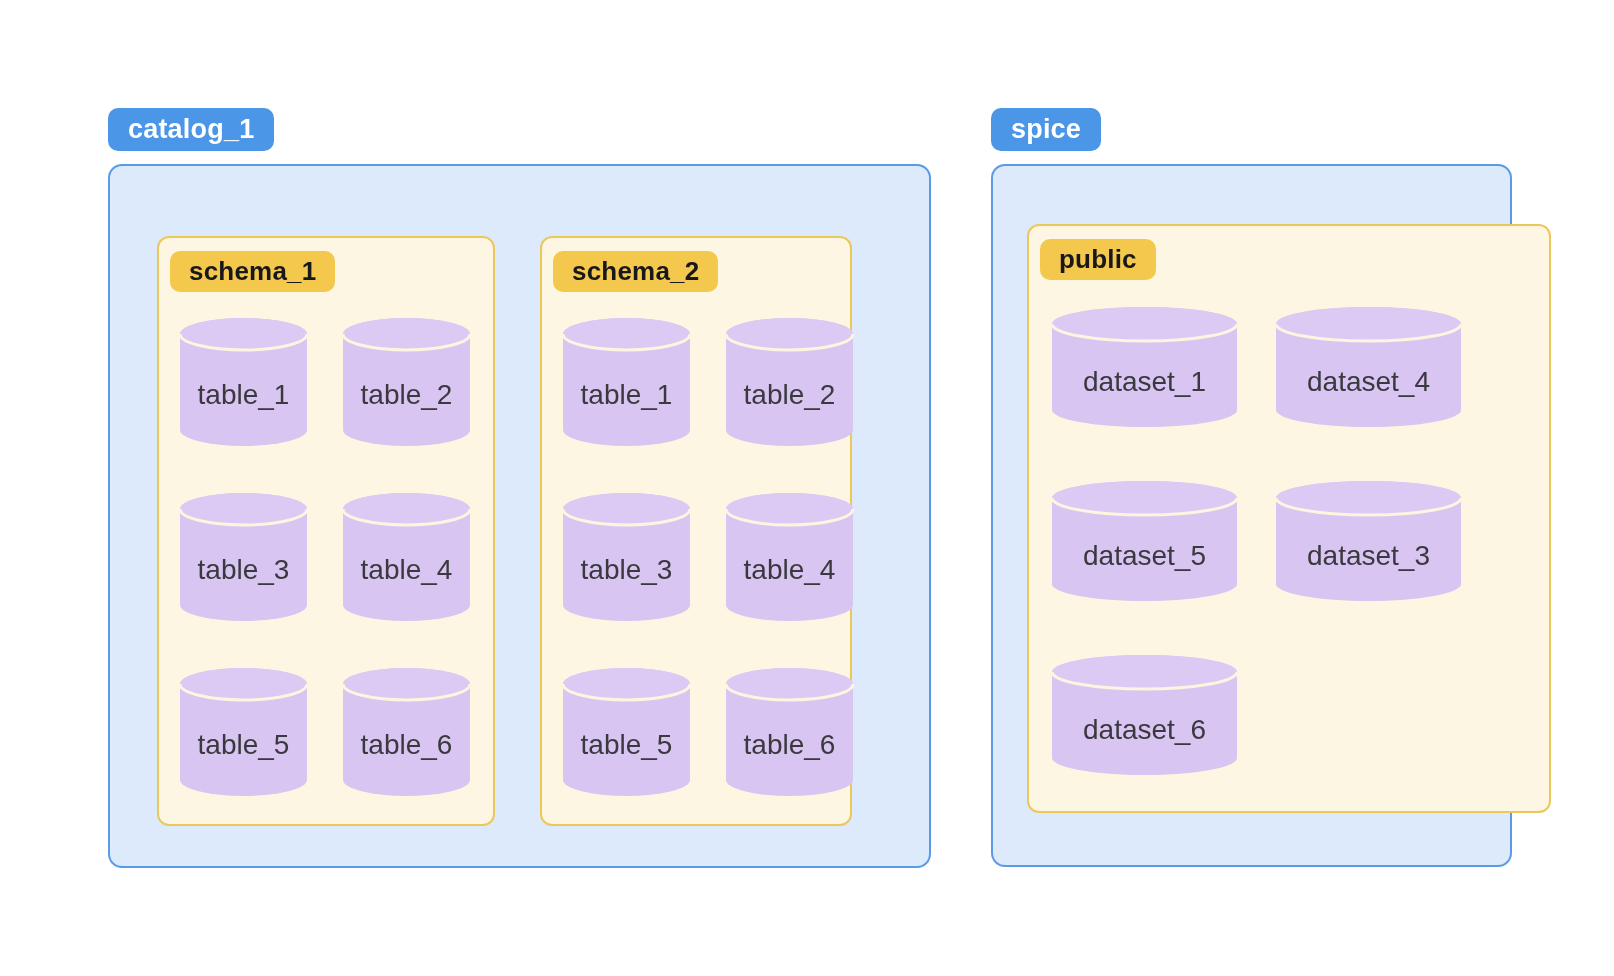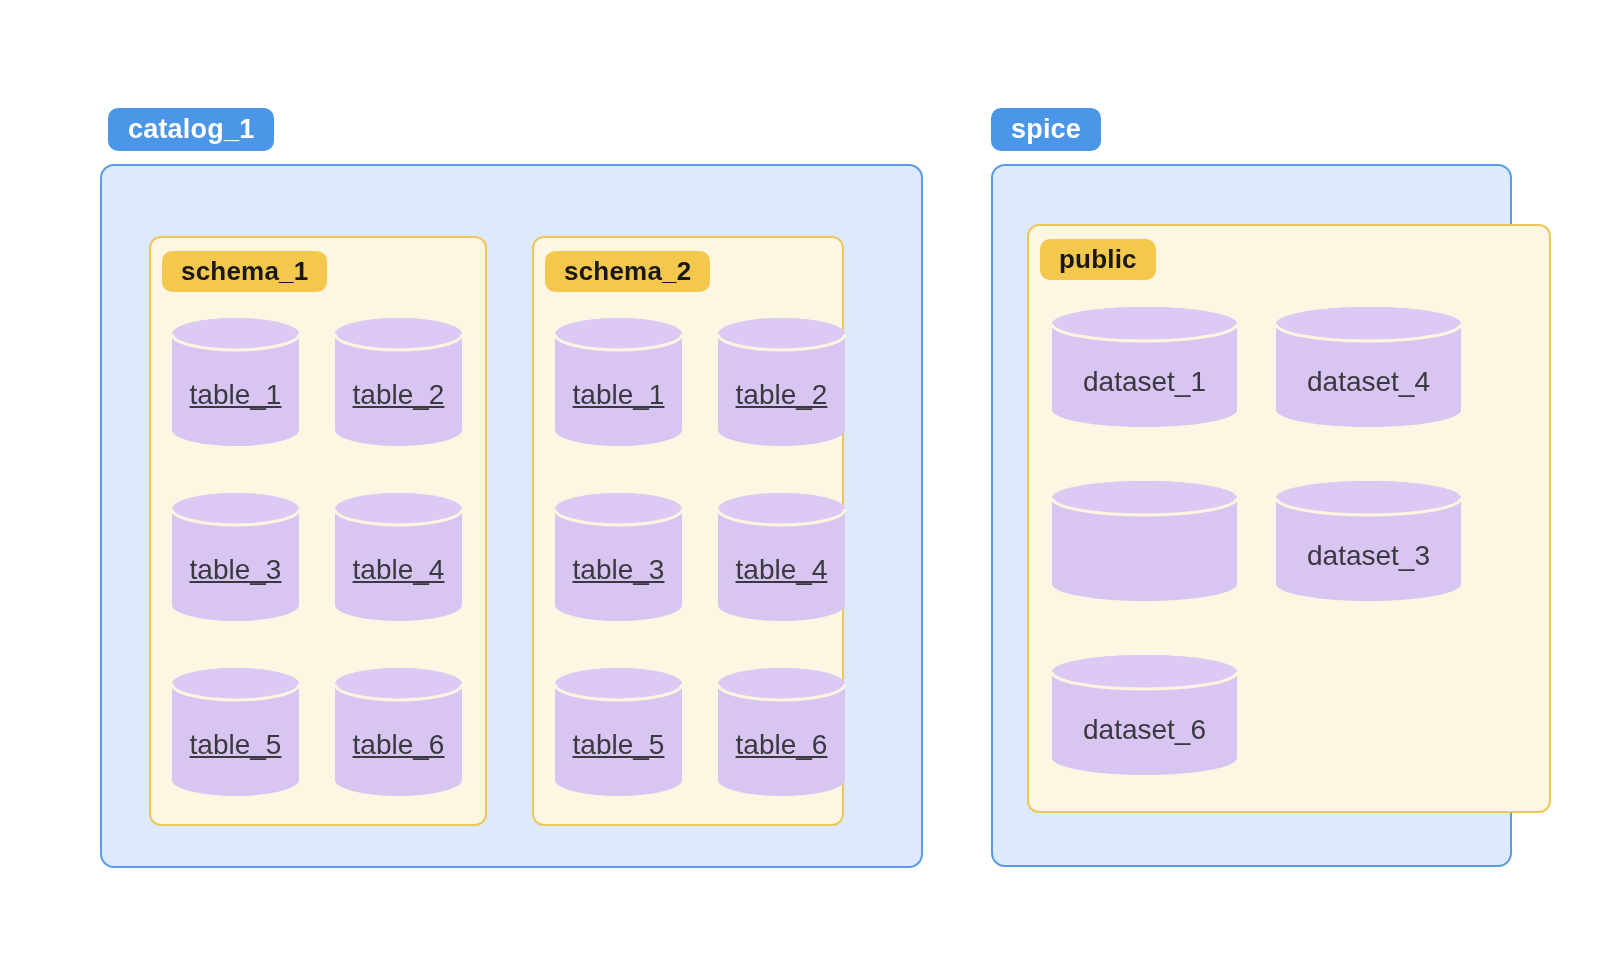--- a/index.html
+++ b/index.html
@@ -33,21 +33,21 @@
     letter-spacing: 0.2px;
   }
   
   .outer-box {
     position: absolute;
     top: 164px;
     background: var(--outer_box_bg, #dceafb);
     border: 2px solid var(--outer_box_border, #5b9be6);
     border-radius: 14px;
   }
-  .outer-box.catalog { left: 100px; width: 823px; height: 704px; }
+  .outer-box.catalog { left: 108px; width: 823px; height: 704px; }
   .outer-box.spice   { left: 991px; width: 521px; height: 703px; }
   .group-badge.catalog { left: 108px; }
   .group-badge.spice   { left: 991px; }
 
   
   .inner-box {
     position: absolute;
     background: var(--inner_box_bg, #fdf6e3);
     border: 2px solid var(--inner_box_border, #ecc75b);
     border-radius: 12px;
@@ -102,21 +102,21 @@
   .cyl-text {
     position: absolute;
     left: 0; right: 0; bottom: 0;
     display: flex;
     align-items: center;
     justify-content: center;
     color: var(--cylinder_text, #3a393f);
     font-size: 28px;
     font-weight: 400;
   }
-  .cyl.table   .cyl-text { top: 16px; padding-top: 10px; text-decoration: underline; }
+  .cyl.table   .cyl-text { top: 16px; padding-top: 10px; }
   .cyl.dataset .cyl-text { top: 17px; padding-top: 12px; }
 </style>
 </head>
 <body>
 
 <div class="canvas">
 
   <div class="group-badge catalog">catalog_1</div>
 
   <div class="outer-box catalog">
@@ -270,20 +270,21 @@
           <span class="cyl-text">dataset_4</span>
         </div>
 
 
         <div class="cyl dataset">
           <svg viewBox="0 0 185 120">
             <path class="cyl-body" d="M0,17 A92.5,17 0 0 1 185,17 L185,103 A92.5,17 0 0 1 0,103 Z"></path>
             <ellipse class="cyl-cap" cx="92.5" cy="17" rx="92.5" ry="17"></ellipse>
             <path class="cyl-rim" d="M0,17 A92.5,17 0 0 0 185,17"></path>
           </svg>
+          <span class="cyl-text">dataset_5</span>
         </div>
 
         <div class="cyl dataset">
           <svg viewBox="0 0 185 120">
             <path class="cyl-body" d="M0,17 A92.5,17 0 0 1 185,17 L185,103 A92.5,17 0 0 1 0,103 Z"></path>
             <ellipse class="cyl-cap" cx="92.5" cy="17" rx="92.5" ry="17"></ellipse>
             <path class="cyl-rim" d="M0,17 A92.5,17 0 0 0 185,17"></path>
           </svg>
           <span class="cyl-text">dataset_3</span>
         </div>

